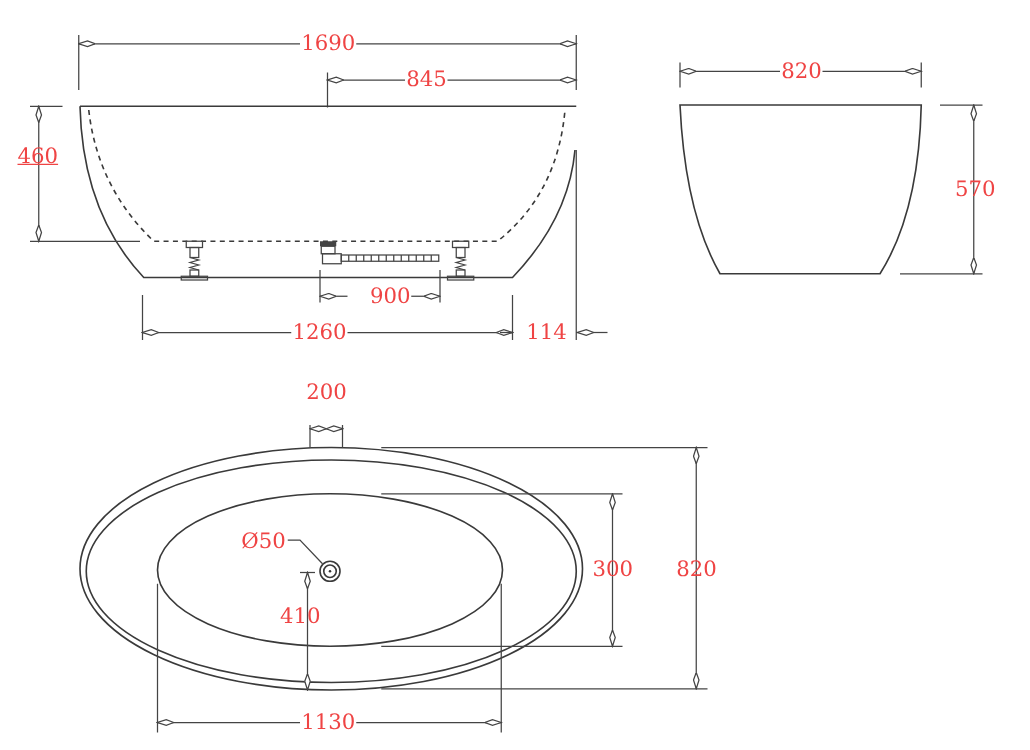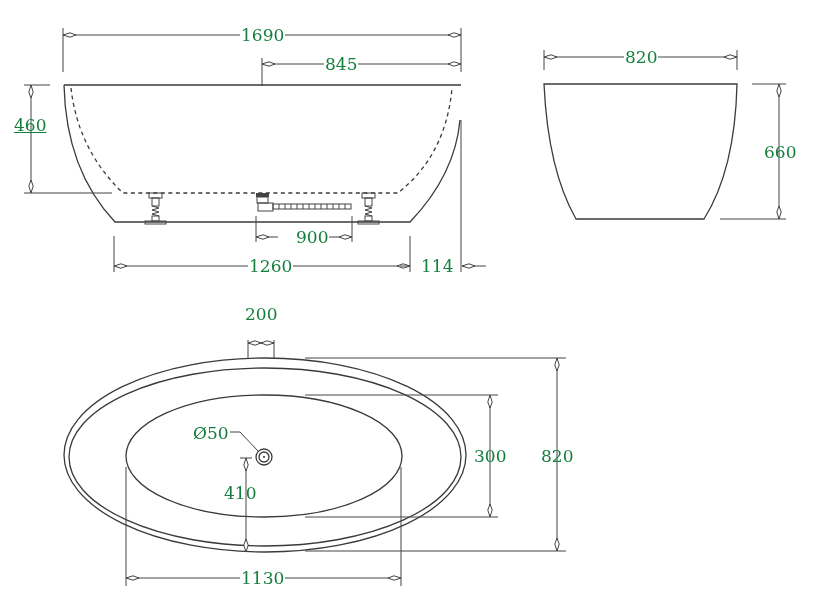--- a/index.html
+++ b/index.html
@@ -2,21 +2,21 @@
 <html><head>
 <meta charset="utf-8">
 <style>
   html, body { margin: 0; padding: 0; background: #ffffff; }
   body { width: 824px; height: 600px; overflow: hidden; position: relative; }
   svg { position: absolute; left: 0; top: 0; }
   .ln { stroke: #3a3a3a; stroke-width: 1.3; fill: none; }
   .thin { stroke: #444; stroke-width: 1; fill: none; }
   .dash { stroke: #3a3a3a; stroke-width: 1.3; fill: none; stroke-dasharray: 4 3.5; }
   .arrow { fill: #ffffff; stroke: #444; stroke-width: 1; }
-  .lbl { position: absolute; font-family: "DejaVu Serif", "Liberation Serif", serif; font-size: 17px; color: #15803d; background: #fff; padding: 0 1px; line-height: 18px; white-space: nowrap; }
+  .lbl { position: absolute; font-family: "DejaVu Serif", "Liberation Serif", serif; font-size: 17px; color: #ef4444; background: #fff; padding: 0 1px; line-height: 18px; white-space: nowrap; }
 </style>
 </head>
 <body>
 
 <svg width="824" height="600" viewBox="0 0 824 600">
   <defs>
     <marker id="ah" markerWidth="14" markerHeight="6" refX="13" refY="3" orient="auto-start-reverse" markerUnits="userSpaceOnUse">
       <path d="M0,3 L6,0.8 L13,3 L6,5.2 Z" class="arrow"></path>
     </marker>
   </defs>
@@ -112,24 +112,24 @@
     <line class="thin" x1="126" y1="467" x2="126" y2="586"></line>
     <line class="thin" x1="401" y1="467" x2="401" y2="586"></line>
     <line class="thin" x1="126" y1="578" x2="401" y2="578" marker-start="url(#ah)" marker-end="url(#ah)"></line>
   </g>
 </svg>
 
 <span class="lbl" style="left:240px;top:26px;">1690</span>
 <span class="lbl" style="left:324px;top:55px;">845</span>
 <span class="lbl" style="left:13px;top:116px;background:transparent;text-decoration:underline;">460</span>
 <span class="lbl" style="left:295px;top:228px;">900</span>
-<span class="lbl" style="left:248px;top:257px;">1260</span>
+<span class="lbl" style="left:233px;top:257px;">1260</span>
 <span class="lbl" style="left:420px;top:257px;">114</span>
 
 <span class="lbl" style="left:624px;top:48px;">820</span>
-<span class="lbl" style="left:763px;top:143px;background:transparent;">660</span>
+<span class="lbl" style="left:763px;top:143px;background:transparent;">570</span>
 
 <span class="lbl" style="left:244px;top:305px;">200</span>
 <span class="lbl" style="left:192px;top:424px;">Ø50</span>
 <span class="lbl" style="left:223px;top:484px;background:transparent;">410</span>
 <span class="lbl" style="left:473px;top:447px;background:transparent;">300</span>
 <span class="lbl" style="left:540px;top:447px;background:transparent;">820</span>
 <span class="lbl" style="left:240px;top:569px;">1130</span>
 
 </body></html>

